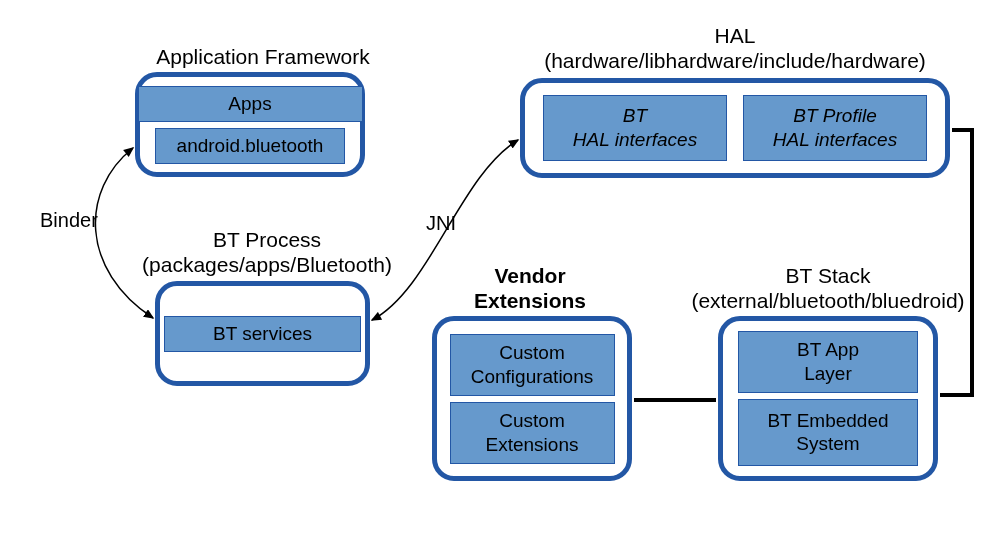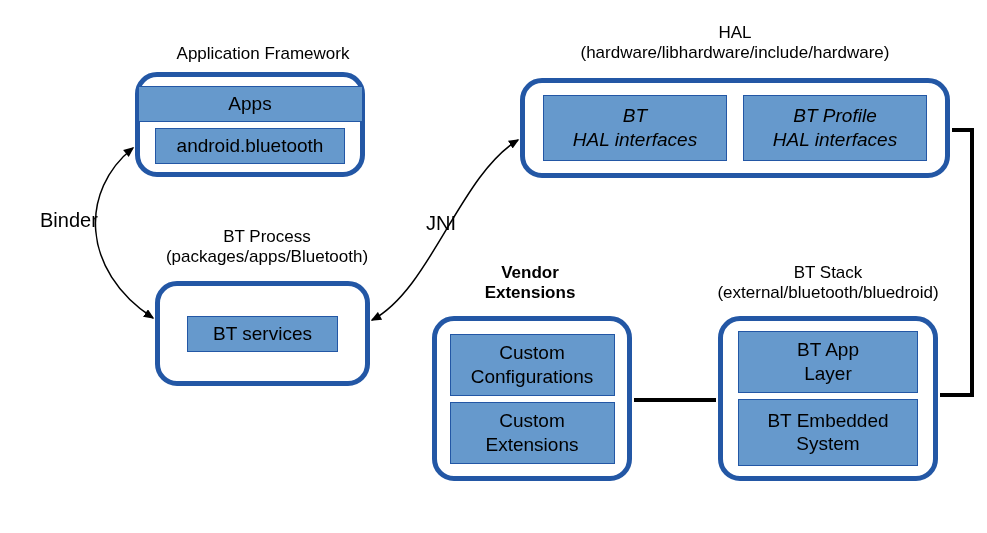--- a/index.html
+++ b/index.html
@@ -13,21 +13,21 @@
     position: relative;
   }
   .canvas {
     position: relative;
     width: 987px;
     height: 533px;
   }
   .title {
     position: absolute;
     text-align: center;
-    font-size: 17px;
+    font-size: 21px;
     color: #000;
     line-height: 1.2;
   }
   .module {
     position: absolute;
     border: 5px solid #2357a5;
     border-radius: 22px;
     background: #fff;
     padding: 10px 12px;
     display: flex;
@@ -71,21 +71,21 @@
   <div class="module" style="left:135px; top:72px; width:230px; height:105px;">
     <div class="cell" style="width:225px; height:36px;">Apps</div>
     <div class="cell" style="width:190px; height:36px;">android.bluetooth</div>
   </div>
 
   <div class="title" style="left:127px; top:227px; width:280px;">
     <span>BT Process</span><br>
     <span>(packages/apps/Bluetooth)</span>
   </div>
   <div class="module" style="left:155px; top:281px; width:215px; height:105px;">
-    <div class="cell" style="width:151px; height:36px;">BT services</div>
+    <div class="cell" style="width:197px; height:36px;">BT services</div>
   </div>
 
   <div class="title" style="left:520px; top:23px; width:430px;">
     <span>HAL</span><br>
     <span>(hardware/libhardware/include/hardware)</span>
   </div>
   <div class="module hal" style="left:520px; top:78px; width:430px; height:100px;">
     <div class="cell" style="width:185px; height:66px;">
       <span><span>BT</span><br><span>HAL interfaces</span></span>
     </div>

